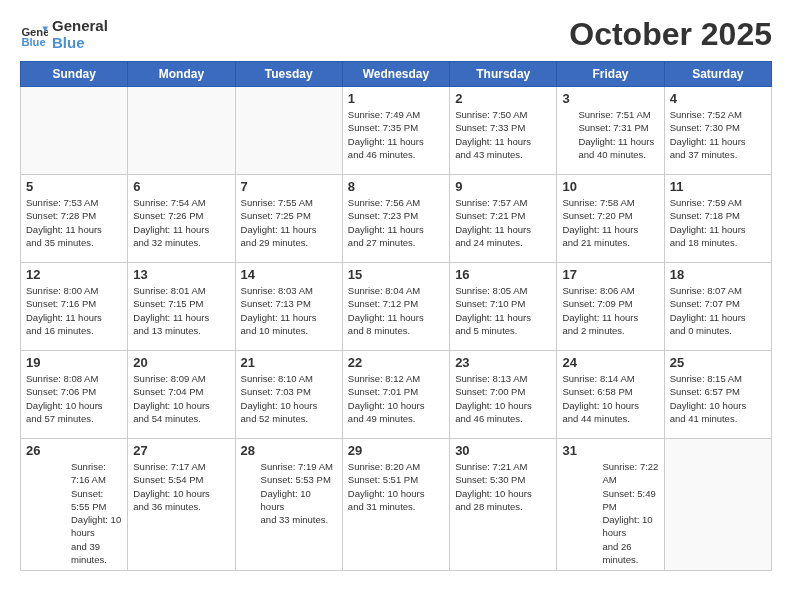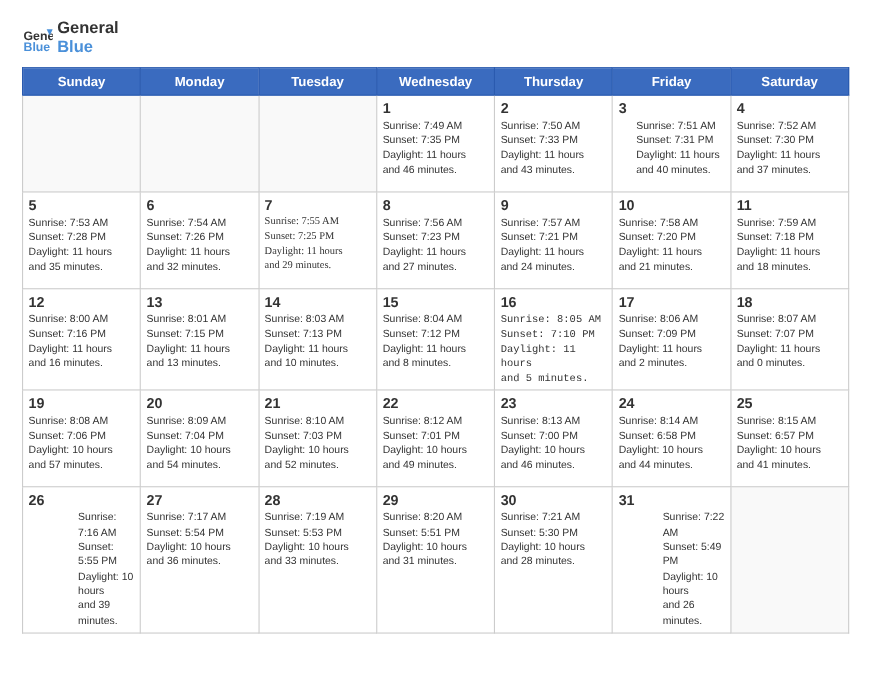--- a/index.html
+++ b/index.html
@@ -94,20 +94,21 @@
         <text x="2" y="22" font-size="16" font-weight="bold" fill="#333">General</text>
         <text x="2" y="36" font-size="16" font-weight="bold" fill="#4a90d9">Blue</text>
         <polygon points="32,8 40,8 36,16" fill="#4a90d9"></polygon>
       </svg>
       <div>
         <div style="font-size:15px;font-weight:bold;color:#333;line-height:1.1">General</div>
         <div style="font-size:15px;font-weight:bold;color:#4a90d9;line-height:1.1">Blue</div>
       </div>
     </div>
     <div class="title-block">
+      <div class="month-title">October 2025</div>
     </div>
   </div>
 
   <table>
     <thead>
       <tr>
       <th class="day-header">Sunday</th>
           <th class="day-header">Monday</th>
           <th class="day-header">Tuesday</th>
           <th class="day-header">Wednesday</th>
@@ -160,21 +161,21 @@
           </td>
           <td class="calendar-cell">
             <div class="day-number">6</div>
             <div class="cell-text" style="white-space: pre-line;">Sunrise: 7:54 AM
 Sunset: 7:26 PM
 Daylight: 11 hours
 and 32 minutes.</div>
           </td>
           <td class="calendar-cell">
             <div class="day-number">7</div>
-            <div class="cell-text" style="white-space: pre-line; font-family: Liberation Serif, serif;">Sunrise: 7:55 AM
+            <div class="cell-text" style="white-space: pre-line;">Sunrise: 7:55 AM
 Sunset: 7:25 PM
 Daylight: 11 hours
 and 29 minutes.</div>
           </td>
           <td class="calendar-cell">
             <div class="day-number">8</div>
             <div class="cell-text" style="white-space: pre-line;">Sunrise: 7:56 AM
 Sunset: 7:23 PM
 Daylight: 11 hours
 and 27 minutes.</div>
@@ -225,21 +226,21 @@
           </td>
           <td class="calendar-cell">
             <div class="day-number">15</div>
             <div class="cell-text" style="white-space: pre-line;">Sunrise: 8:04 AM
 Sunset: 7:12 PM
 Daylight: 11 hours
 and 8 minutes.</div>
           </td>
           <td class="calendar-cell">
             <div class="day-number">16</div>
-            <div class="cell-text" style="white-space: pre-line; font-family: Liberation Mono, monospace;">Sunrise: 8:05 AM
+            <div class="cell-text" style="white-space: pre-line;">Sunrise: 8:05 AM
 Sunset: 7:10 PM
 Daylight: 11 hours
 and 5 minutes.</div>
           </td>
           <td class="calendar-cell">
             <div class="day-number">17</div>
             <div class="cell-text" style="white-space: pre-line;">Sunrise: 8:06 AM
 Sunset: 7:09 PM
 Daylight: 11 hours
 and 2 minutes.</div>
@@ -313,21 +314,21 @@
           </td>
           <td class="calendar-cell">
             <div class="day-number">27</div>
             <div class="cell-text" style="white-space: pre-line;">Sunrise: 7:17 AM
 Sunset: 5:54 PM
 Daylight: 10 hours
 and 36 minutes.</div>
           </td>
           <td class="calendar-cell">
             <div class="day-number">28</div>
-            <div class="cell-text" style="white-space: pre-line;">Sunrise: 7:19 AM
+            <div class="cell-text" style="white-space: pre-line; margin-left: 20px;">Sunrise: 7:19 AM
 Sunset: 5:53 PM
 Daylight: 10 hours
 and 33 minutes.</div>
           </td>
           <td class="calendar-cell">
             <div class="day-number">29</div>
             <div class="cell-text" style="white-space: pre-line;">Sunrise: 8:20 AM
 Sunset: 5:51 PM
 Daylight: 10 hours
 and 31 minutes.</div>

